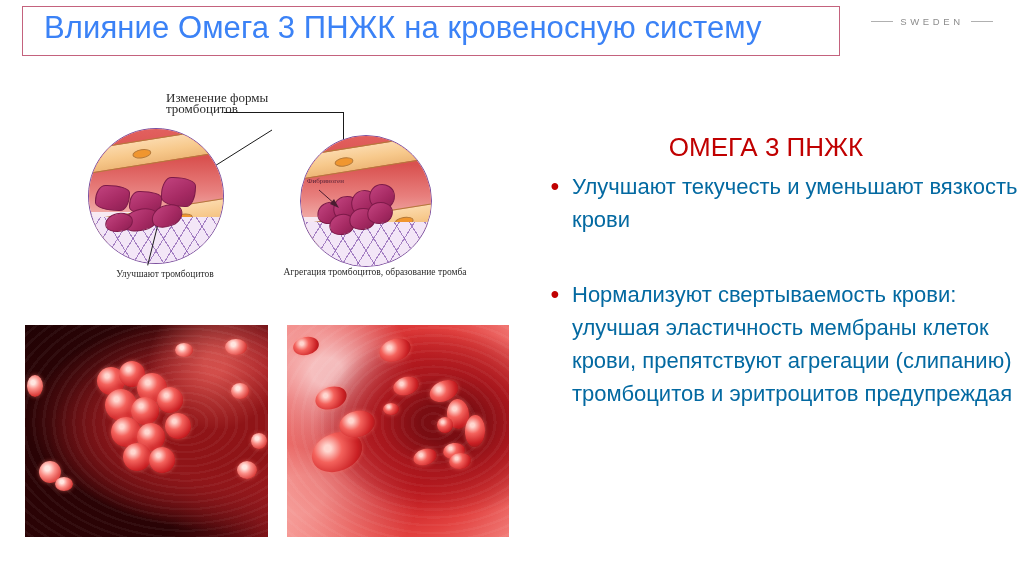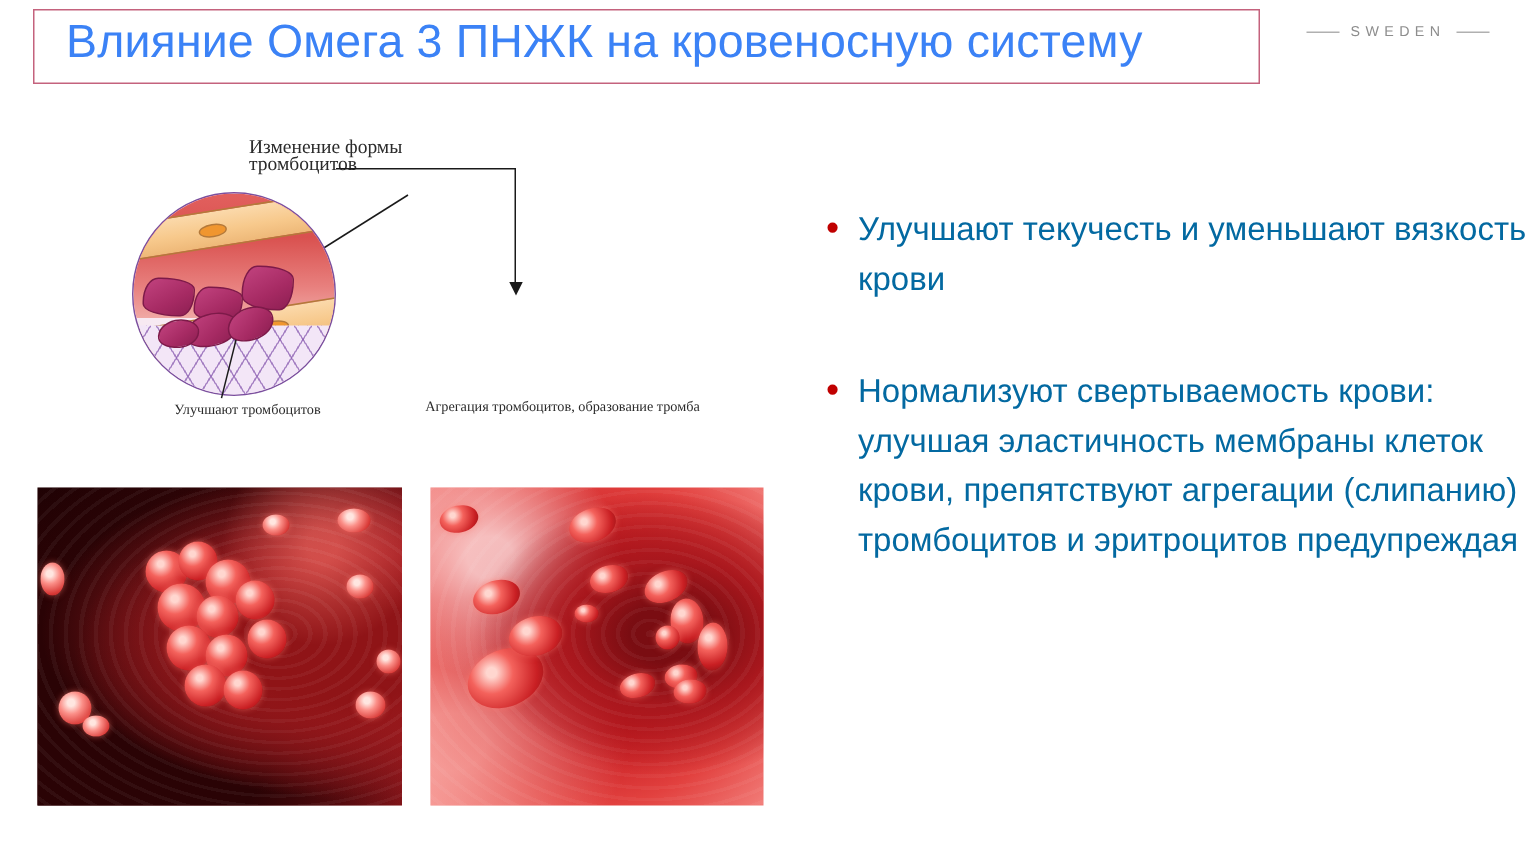--- a/index.html
+++ b/index.html
@@ -286,20 +286,45 @@
     <div class="fibrin-mesh"></div>
 
     <div class="platelet spiky" style="left:6px;  top:56px; width:33px; height:24px;"></div>
     <div class="platelet spiky" style="left:40px; top:62px; width:31px; height:22px;"></div>
     <div class="platelet spiky" style="left:72px; top:48px; width:33px; height:28px;"></div>
     <div class="platelet" style="left:34px; top:80px; width:34px; height:20px; transform:rotate(-16deg);"></div>
     <div class="platelet" style="left:62px; top:76px; width:30px; height:20px; transform:rotate(-22deg);"></div>
     <div class="platelet" style="left:16px; top:84px; width:26px; height:17px; transform:rotate(-10deg);"></div>
   </div>
 
+  <div class="vessel-circle" id="circle-right">
+    <div class="lumen"></div>
+    <div class="endo-band endo-top">
+      <div class="endo-nucleus" style="left:28%;"></div>
+    </div>
+    <div class="endo-band endo-bottom">
+      <div class="endo-nucleus" style="left:14%;"></div>
+      <div class="endo-nucleus" style="left:70%;"></div>
+    </div>
+    <div class="fibrin-mesh"></div>
+
+    <div class="platelet" style="left:16px; top:66px; width:24px; height:20px; transform:rotate(-18deg);"></div>
+    <div class="platelet" style="left:32px; top:60px; width:25px; height:22px; transform:rotate(-14deg);"></div>
+    <div class="platelet" style="left:50px; top:54px; width:25px; height:24px; transform:rotate(-12deg);"></div>
+    <div class="platelet" style="left:68px; top:48px; width:24px; height:23px; transform:rotate(-10deg);"></div>
+    <div class="platelet" style="left:28px; top:78px; width:24px; height:19px; transform:rotate(-16deg);"></div>
+    <div class="platelet" style="left:48px; top:72px; width:25px; height:20px; transform:rotate(-12deg);"></div>
+    <div class="platelet" style="left:66px; top:66px; width:24px; height:20px; transform:rotate(-12deg);"></div>
+
+    <div class="callout-text" id="callout-fibrinogen" style="position:absolute; left:6px; top:40px; width:60px;">Фибриноген</div>
+    <svg style="position:absolute; left:16px; top:52px;" width="26" height="22" viewBox="0 0 26 22">
+      <line x1="2" y1="2" x2="19" y2="17" stroke="#4a1c30" stroke-width="1"></line>
+      <polygon points="22,20 13,16 17,11" fill="#4a1c30"></polygon>
+    </svg>
+  </div>
 
   <div class="arrow-line" style="left:92px; top:140px; width:1px; height:40px; background:#1a1a1a; transform:rotate(14deg);"></div>
 
   <div class="caption" id="caption-left">Улучшают тромбоцитов</div>
   <div class="caption" id="caption-right">Агрегация тромбоцитов, образование тромба</div>
 </div>
 
 <div class="photo" id="photo-clumped">
   <div class="vessel-wall-swirl"></div>
   <div class="rbc" style="left:72px;  top:42px; width:28px; height:28px;"></div>
@@ -335,20 +360,21 @@
   <div class="rbc" style="left:160px; top:74px; width:22px; height:30px; transform:rotate(-4deg);"></div>
   <div class="rbc" style="left:178px; top:90px; width:20px; height:32px; transform:rotate(2deg);"></div>
   <div class="rbc" style="left:150px; top:92px; width:16px; height:16px;"></div>
   <div class="rbc" style="left:156px; top:118px; width:22px; height:16px; transform:rotate(-8deg);"></div>
   <div class="rbc" style="left:126px; top:124px; width:24px; height:16px; transform:rotate(-16deg);"></div>
   <div class="rbc" style="left:162px; top:128px; width:22px; height:16px; transform:rotate(-6deg);"></div>
   <div class="rbc" style="left:96px;  top:78px; width:16px; height:12px;"></div>
 </div>
 
 <div id="content-col">
+  <div id="content-heading">ОМЕГА 3 ПНЖК</div>
 
   <div class="bullet-row">
     <div class="bullet-dot">•</div>
     <div class="bullet-text">Улучшают текучесть и уменьшают вязкость крови</div>
   </div>
 
   <div id="bullet-gap"></div>
 
   <div class="bullet-row">
     <div class="bullet-dot">•</div>

